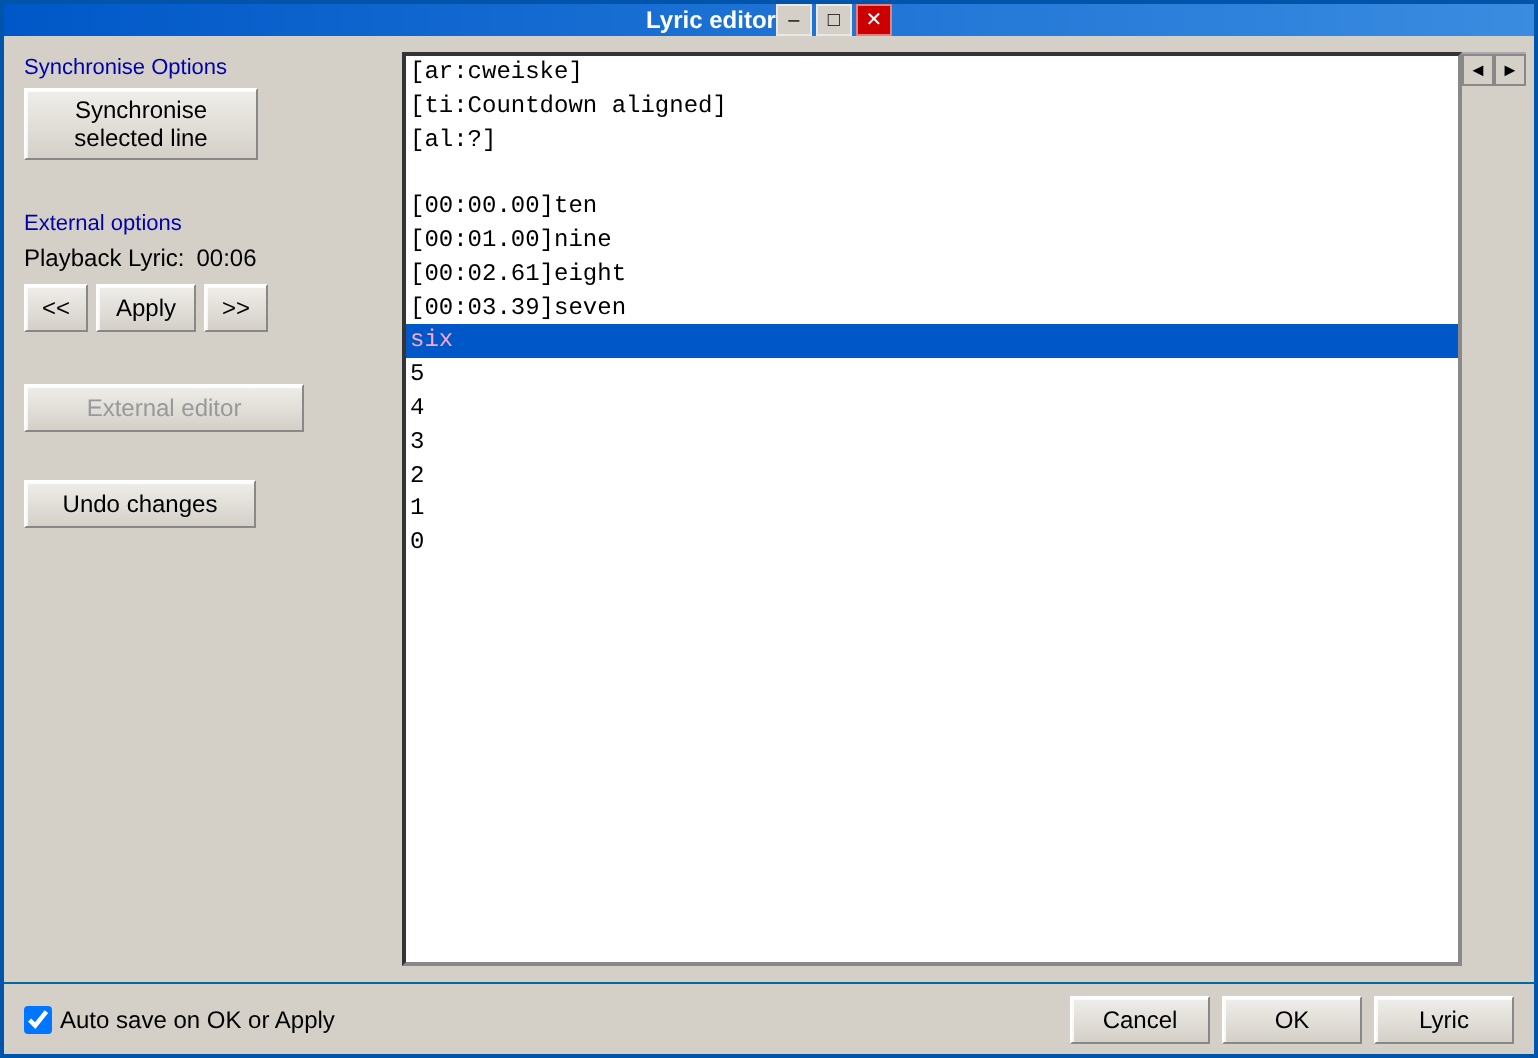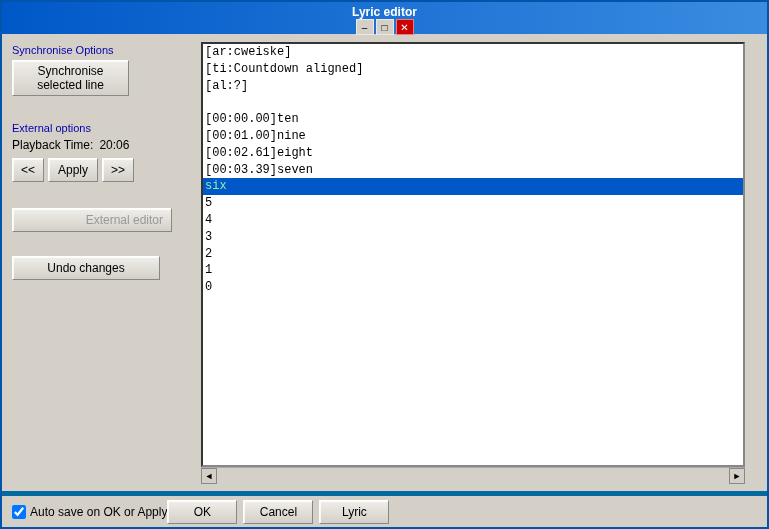--- a/index.html
+++ b/index.html
@@ -21,24 +21,23 @@
       border: 2px solid #0055aa;
       display: flex;
       flex-direction: column;
     }
     .title-bar {
       background: linear-gradient(to right, #0058c8, #3a8ce0);
       color: white;
       padding: 3px 6px;
       display: flex;
       align-items: center;
-      justify-content: space-between;
-      height: 32px;
-      flex-shrink: 0;
-      flex-direction: column;
+      justify-content: center;
+      height: 16px;
+      flex-shrink: 0;
     }
     .title-bar-text {
       font-weight: bold;
       font-size: 12px;
     }
     .title-bar-controls {
       display: flex;
       gap: 2px;
     }
     .title-btn {
@@ -117,52 +116,52 @@
       gap: 4px;
       margin-bottom: 8px;
     }
     .play-btn {
       min-width: 50px;
     }
     .nav-btn {
       min-width: 30px;
     }
     .external-editor-btn {
-      width: 160px;
+      width: 140px;
       color: #aaa;
       margin-bottom: 6px;
-      text-align: right;
     }
     .undo-btn {
-      width: 148px;
+      width: 116px;
     }
     .right-panel {
       flex: 1;
-      padding: 8px 22px 8px 4px;
-      display: flex;
-      flex-direction: column;
+      padding: 8px 4px 8px 4px;
+      display: flex;
+      flex-direction: row;
       overflow: hidden;
     }
     .lyrics-content {
       white-space: pre;
       line-height: 1.4;
     }
     .lyrics-line {
       display: block;
       padding: 0 2px;
     }
     .lyrics-line.highlighted {
       background: #0058c8;
-      color: #86efac;
+      color: #f9a8d4;
     }
     .bottom-bar {
       display: flex;
       align-items: center;
+      justify-content: space-between;
       padding: 0 10px;
-      border-top: 5px solid #0369a1;
+      border-top: 1px solid #0369a1;
       background: #d4d0c8;
       flex-shrink: 0;
       height: 36px;
     }
     .auto-save-row {
       display: flex;
       align-items: center;
       gap: 4px;
     }
     .bottom-buttons {
@@ -236,22 +235,22 @@
       <div class="left-panel">
 
         <div>
           <div class="section-label">Synchronise Options</div>
           <button class="win-button sync-button">Synchronise selected line</button>
         </div>
 
         <div class="playback-section">
           <div class="section-label">External options</div>
           <div class="playback-time-row">
-            <span>Playback Time:</span>
-            <span>20:06</span>
+            <span>Playback Lyric:</span>
+            <span>00:06</span>
           </div>
           <div class="playback-controls">
             <button class="win-button nav-btn">&lt;&lt;</button>
             <button class="win-button play-btn">Apply</button>
             <button class="win-button nav-btn">&gt;&gt;</button>
           </div>
         </div>
 
         <button class="win-button external-editor-btn" disabled="">External editor</button>
 
@@ -274,19 +273,19 @@
       </div>
 
     </div>
 
     <div class="bottom-bar">
       <div class="auto-save-row">
         <input type="checkbox" class="checkbox-native" checked="" style="">
         <span>Auto save on OK or Apply</span>
       </div>
       <div class="bottom-buttons">
+        <button class="win-button dialog-btn">Cancel</button>
         <button class="win-button dialog-btn">OK</button>
-        <button class="win-button dialog-btn">Cancel</button>
         <button class="win-button dialog-btn">Lyric</button>
       </div>
     </div>
   </div>
 </div>
 
 </body></html>

